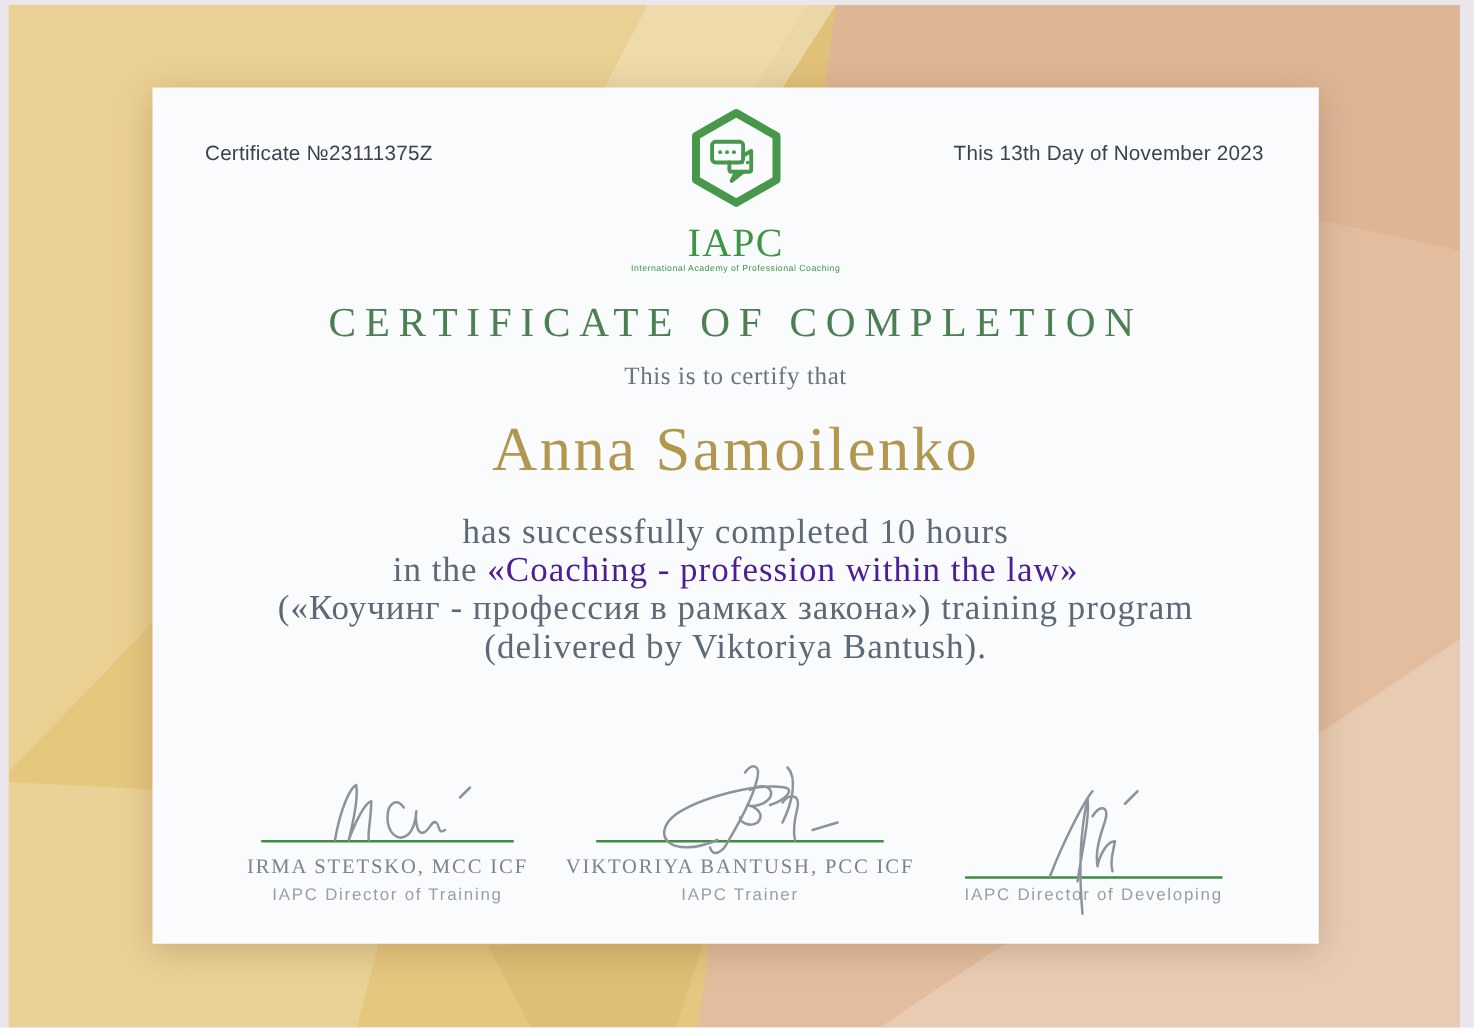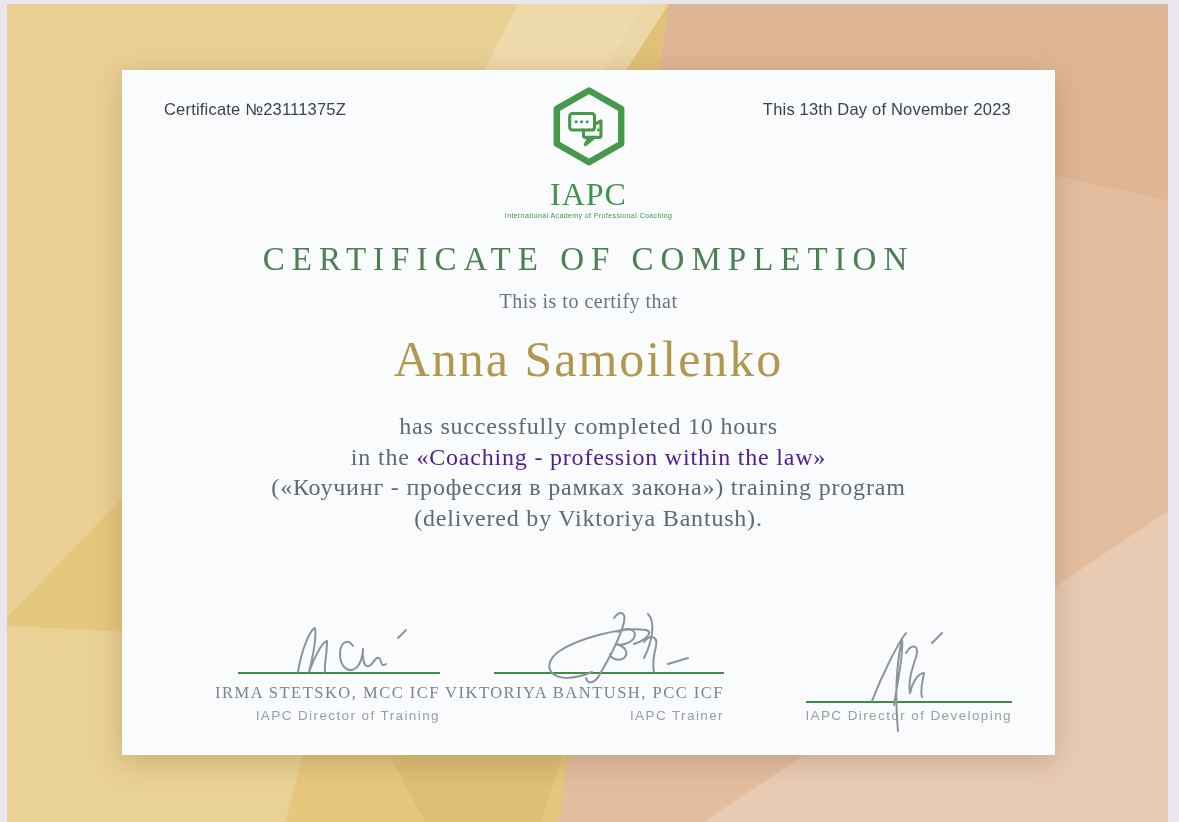--- a/index.html
+++ b/index.html
@@ -34,21 +34,21 @@
   .facet-br-light{background:rgba(255,255,255,0.22);clip-path:polygon(100% 62%,100% 100%,60% 100%);}
 
   
   .card{
     position:absolute;left:122px;top:70px;width:933px;height:685px;
     background:var(--card-bg);
     box-shadow:0 6px 26px rgba(110,80,50,0.28);
     display:flex;flex-direction:column;align-items:center;
   }
   .header-row{
-    position:absolute;top:30px;left:42px;right:44px;
+    position:absolute;top:44px;left:42px;right:44px;
     display:flex;justify-content:space-between;align-items:flex-start;
     font-family:"Liberation Sans","DejaVu Sans",sans-serif;
     font-size:16.5px;color:var(--text-dark);letter-spacing:0.2px;
   }
 
   .logo-block{margin-top:14px;display:flex;flex-direction:column;align-items:center;}
   .logo-icon{width:92px;height:92px;}
   .logo-acronym{
     font-size:32px;line-height:1.0;color:var(--accent-green);
     letter-spacing:1px;font-weight:500;margin-top:2px;
@@ -63,28 +63,28 @@
     font-weight:500;white-space:nowrap;
   }
   .subtitle{margin-top:12px;font-size:20px;color:var(--text-subtitle);letter-spacing:0.5px;}
 
   .recipient{
     margin-top:18px;font-size:50px;line-height:56px;color:var(--name-gold);
     letter-spacing:2px;font-weight:400;
   }
 
   .body-text{
-    margin-top:24px;text-align:center;font-size:24px;line-height:30.5px;
+    margin-top:24px;text-align:center;font-size:28px;line-height:30.5px;
     color:var(--text-body);letter-spacing:0.8px;
   }
   .body-text b{font-weight:normal;color:#4c1d95;}
 
   
   .sig-area{position:absolute;left:0;right:0;bottom:32px;height:150px;}
-  .sig-col{position:absolute;bottom:0;display:flex;flex-direction:column;align-items:flex-end;}
+  .sig-col{position:absolute;bottom:0;display:flex;flex-direction:column;align-items:center;}
   .sig-col-1{left:58px;width:260px;}
   .sig-col-2{left:338px;width:264px;}
   .sig-col-3{left:616px;width:274px;}
   .sig-scribble{display:block;z-index:2;}
   .sig-scribble path{fill:none;stroke:var(--sig-ink);stroke-width:2;stroke-linecap:round;stroke-linejoin:round;}
   .sig-line{border-top:2.5px solid var(--line-green);}
   .sig-col-1 .sig-line{width:202px;}
   .sig-col-2 .sig-line{width:230px;}
   .sig-col-3 .sig-line{width:206px;}
   .sig-name{

